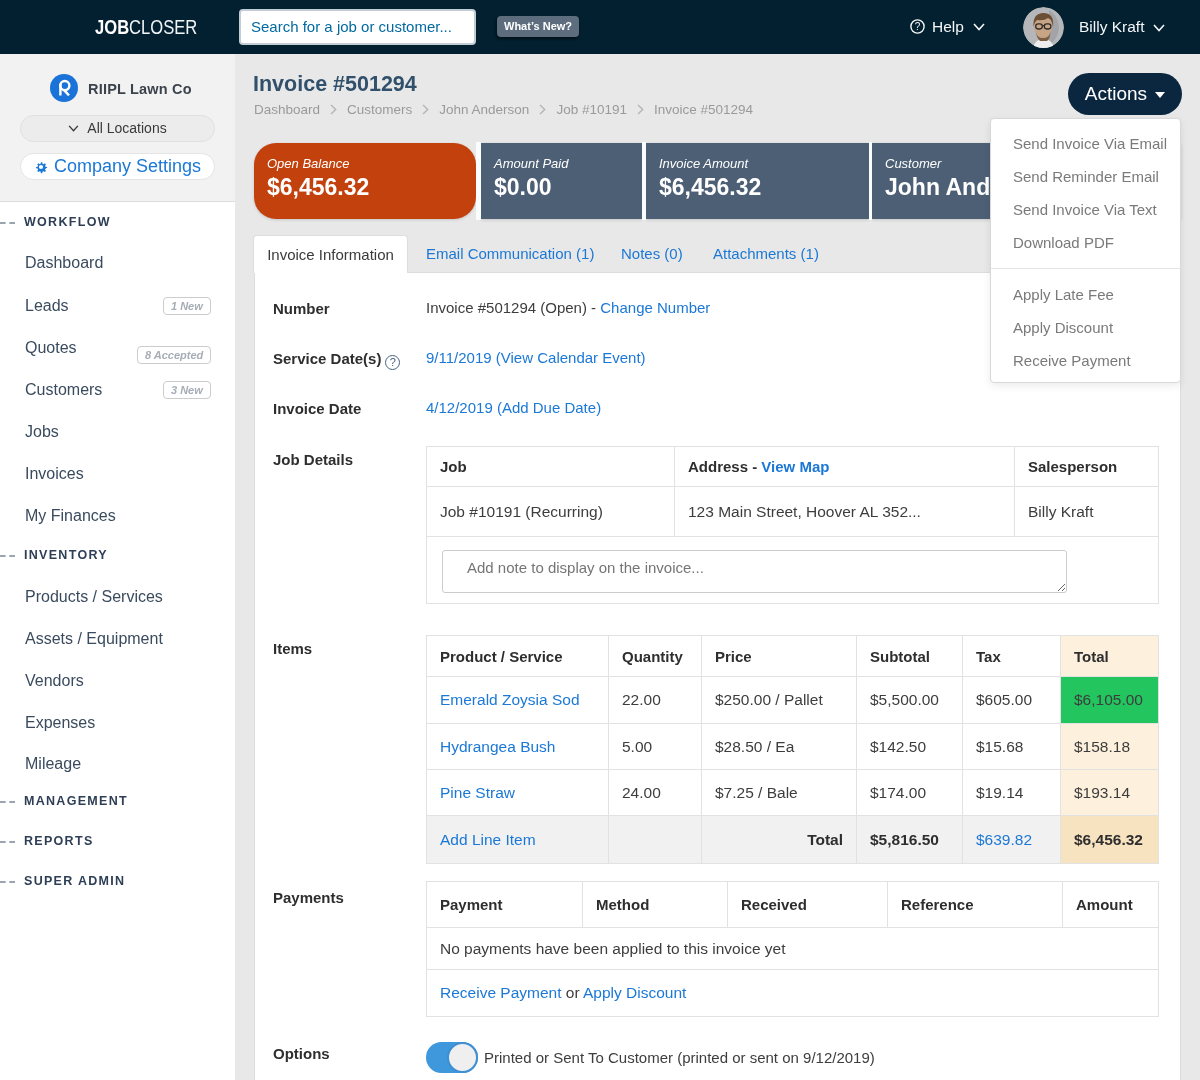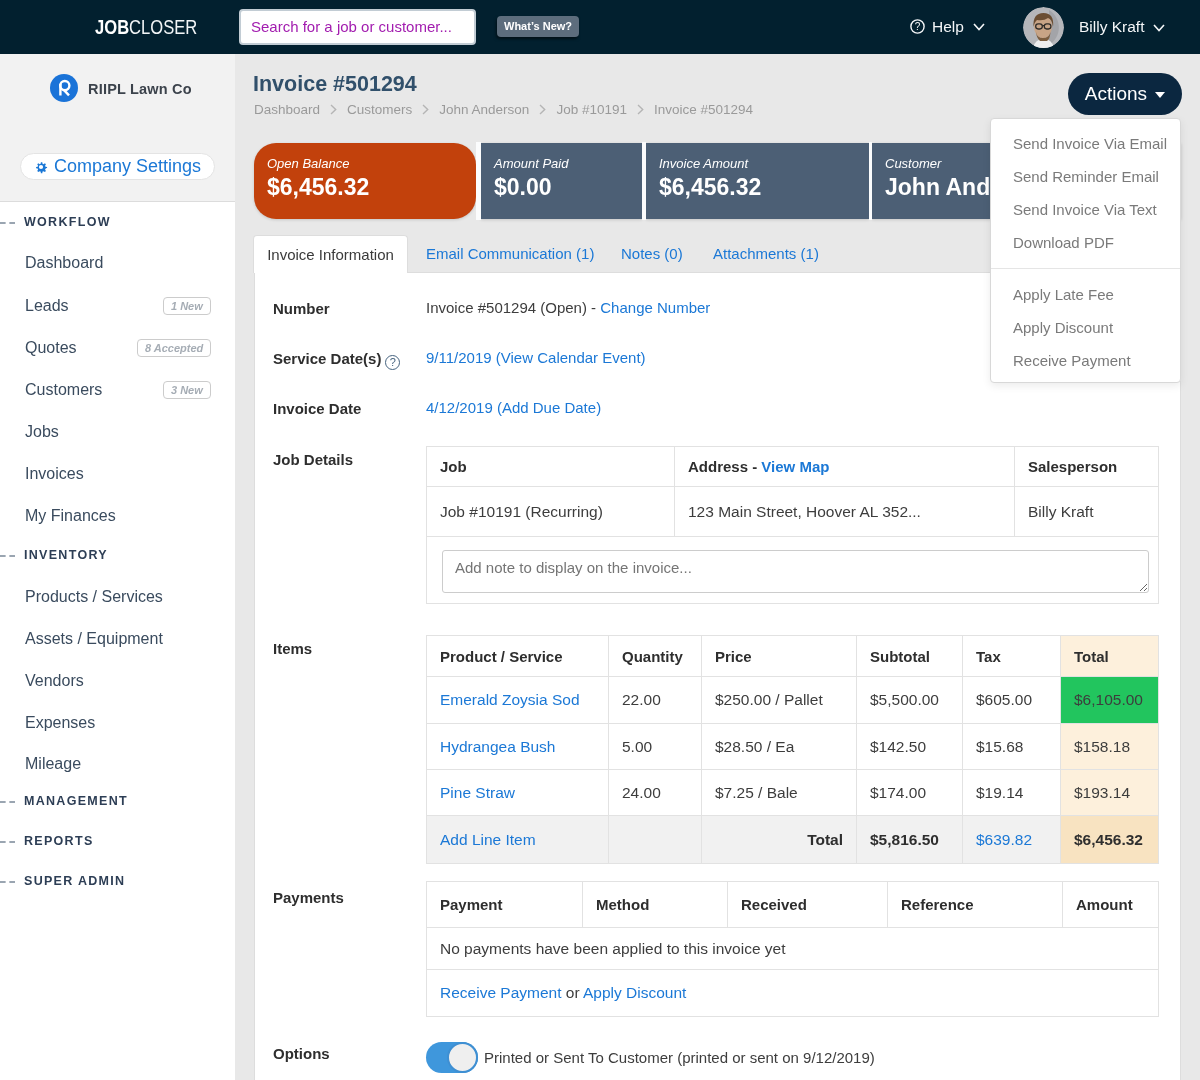--- a/index.html
+++ b/index.html
@@ -3,21 +3,21 @@
 <meta charset="utf-8">
 <style>
 * { margin:0; padding:0; box-sizing:border-box; }
 html,body { width:1200px; height:1080px; overflow:hidden; font-family:"Liberation Sans", sans-serif; background:#e8e8e8; }
 
 
 .navbar { position:absolute; left:0; top:0; width:1200px; height:54px; background:#02202f; }
 .logo { position:absolute; left:95px; top:15px; font-size:21px; color:#fff; letter-spacing:0px; transform:scaleX(0.79); transform-origin:0 0; }
 .logo b { font-weight:700; }
 .logo span { font-weight:400; color:#f2f5f7; }
-.search { position:absolute; left:239px; top:9px; width:237px; height:36px; background:#fff; border:2px solid #c2ccd4; border-radius:4px; color:#a21caf; font-size:15px; line-height:32px; padding-left:10px; }
+.search { position:absolute; left:239px; top:9px; width:237px; height:36px; background:#fff; border:2px solid #c2ccd4; border-radius:4px; color:#0369a1; font-size:15px; line-height:32px; padding-left:10px; }
 .whatsnew { position:absolute; left:497px; top:16px; height:21px; background:#5d6d7d; border-radius:4px; color:#fff; font-size:11px; font-weight:700; line-height:21px; padding:0 7px; box-shadow:-1px 2px 3px rgba(0,0,0,0.5); }
 .helpwrap { position:absolute; left:910px; top:0; height:54px; color:#f4f6f8; }
 .helptext { position:absolute; left:22px; top:18px; font-size:15.5px; }
 .avatar { position:absolute; left:1023px; top:7px; width:41px; height:41px; border-radius:50%; overflow:hidden; }
 .username { position:absolute; left:1079px; top:18px; font-size:15.5px; color:#f4f6f8; }
 
 
 .sidebar { position:absolute; left:0; top:54px; width:235px; height:1026px; background:#fff; }
 .sidetop { position:absolute; left:0; top:0; width:235px; height:148px; background:#f2f2f2; border-bottom:1px solid #dcdcdc; }
 .clogo { position:absolute; left:50px; top:20px; width:28px; height:28px; }
@@ -64,21 +64,21 @@
 table.t { position:absolute; left:171px; border-collapse:collapse; table-layout:fixed; font-size:15.5px; color:#3d3d3d; }
 table.t th, table.t td { border:1px solid #e2e2e2; padding:0 13px; text-align:left; font-size:15.5px; }
 table.t th { font-weight:700; color:#2e2e2e; font-size:15px; }
 
 .qicon { display:inline-block; width:15px; height:15px; border:1.5px solid #46637f; border-radius:50%; color:#46637f; font-size:11px; line-height:13px; text-align:center; font-weight:400; margin-left:4px; vertical-align:-2px; }
 
 
 .toggle { position:absolute; left:171px; top:769px; width:52px; height:31px; border-radius:16px; background:#3f97dc; }
 .toggle .knob { position:absolute; right:0px; top:0px; width:31px; height:31px; border-radius:50%; background:#efefef; border:2px solid #3f8fd2; }
 
-textarea.note { width:707px; height:43px; border:1px solid #ccc; border-radius:3px; resize:both; font-family:"Liberation Sans", sans-serif; font-size:15px; color:#aaa; padding:8px 12px; }
+textarea.note { width:625px; height:43px; border:1px solid #ccc; border-radius:3px; resize:both; font-family:"Liberation Sans", sans-serif; font-size:15px; color:#aaa; padding:8px 24px; }
 </style>
 </head>
 <body>
 
 <div class="navbar">
   <div class="logo"><b>JOB</b><span>CLOSER</span></div>
   <div class="search">Search for a job or customer...</div>
   <div class="whatsnew">What’s New?</div>
   <div class="helpwrap">
     <svg style="position:absolute;left:0;top:19px" width="15" height="15" viewBox="0 0 15 15">
@@ -111,30 +111,33 @@
 
 <div class="sidebar">
   <div class="sidetop">
     <div class="clogo"><svg width="28" height="28" viewBox="0 0 28 28">
           <circle cx="14" cy="14" r="14" fill="#1a73d8"></circle>
           <circle cx="14.8" cy="11.6" r="4.6" fill="none" stroke="#fff" stroke-width="2.4"></circle>
           <line x1="10.4" y1="10" x2="10.4" y2="21.5" stroke="#fff" stroke-width="2.4"></line>
           <line x1="13.6" y1="15.6" x2="19" y2="21.3" stroke="#fff" stroke-width="2.4"></line>
         </svg></div>
     <div class="cname">RIIPL Lawn Co</div>
+    <div class="pill pill1"><svg style="vertical-align:1px;margin-right:8px" width="11" height="7" viewBox="0 0 12 8">
+          <path d="M1 1 L6 6.5 L11 1" fill="none" stroke="#3a3a3a" stroke-width="1.6"></path>
+        </svg>All Locations</div>
     <div class="pill pill2"><svg style="vertical-align:-2px;margin-right:6px" width="14" height="14" viewBox="0 0 24 24">
           <path fill="#1b78d6" d="M12 8.4a3.6 3.6 0 1 0 0 7.2 3.6 3.6 0 0 0 0-7.2zm9.4 5.4l-2.2 1.7c.0.3-.1.6-.2.9l1.4 2.4-1.7 1.7-2.4-1.4c-.5.3-1.1.6-1.7.7l-.4 2.7h-2.4l-.4-2.7c-.6-.1-1.2-.4-1.7-.7l-2.4 1.4-1.7-1.7 1.4-2.4c-.3-.5-.6-1.1-.7-1.7l-2.7-.4v-2.4l2.7-.4c.1-.6.4-1.2.7-1.7L5.6 7.4 7.3 5.7l2.4 1.4c.5-.3 1.1-.6 1.7-.7l.4-2.7h2.4l.4 2.7c.6.1 1.2.4 1.7.7l2.4-1.4 1.7 1.7-1.4 2.4c.3.5.6 1.1.7 1.7l2.7.4v1.9z"></path>
         </svg>Company Settings</div>
   </div>
   <div class="shead" style="top:161px">WORKFLOW</div>
   <div class="sitem" style="top:200px">Dashboard</div>
   <div class="sitem" style="top:243px">Leads</div>
     <div class="sbadge" style="left:163px;top:243px">1 New</div>
   <div class="sitem" style="top:285px">Quotes</div>
-    <div class="sbadge" style="left:137px;top:285px">8 Accepted</div>
+    <div class="sbadge" style="left:137px;top:292px">8 Accepted</div>
   <div class="sitem" style="top:327px">Customers</div>
     <div class="sbadge" style="left:163px;top:327px">3 New</div>
   <div class="sitem" style="top:369px">Jobs</div>
   <div class="sitem" style="top:411px">Invoices</div>
   <div class="sitem" style="top:453px">My Finances</div>
   <div class="shead" style="top:494px">INVENTORY</div>
   <div class="sitem" style="top:534px">Products / Services</div>
   <div class="sitem" style="top:576px">Assets / Equipment</div>
   <div class="sitem" style="top:618px">Vendors</div>
   <div class="sitem" style="top:660px">Expenses</div>

